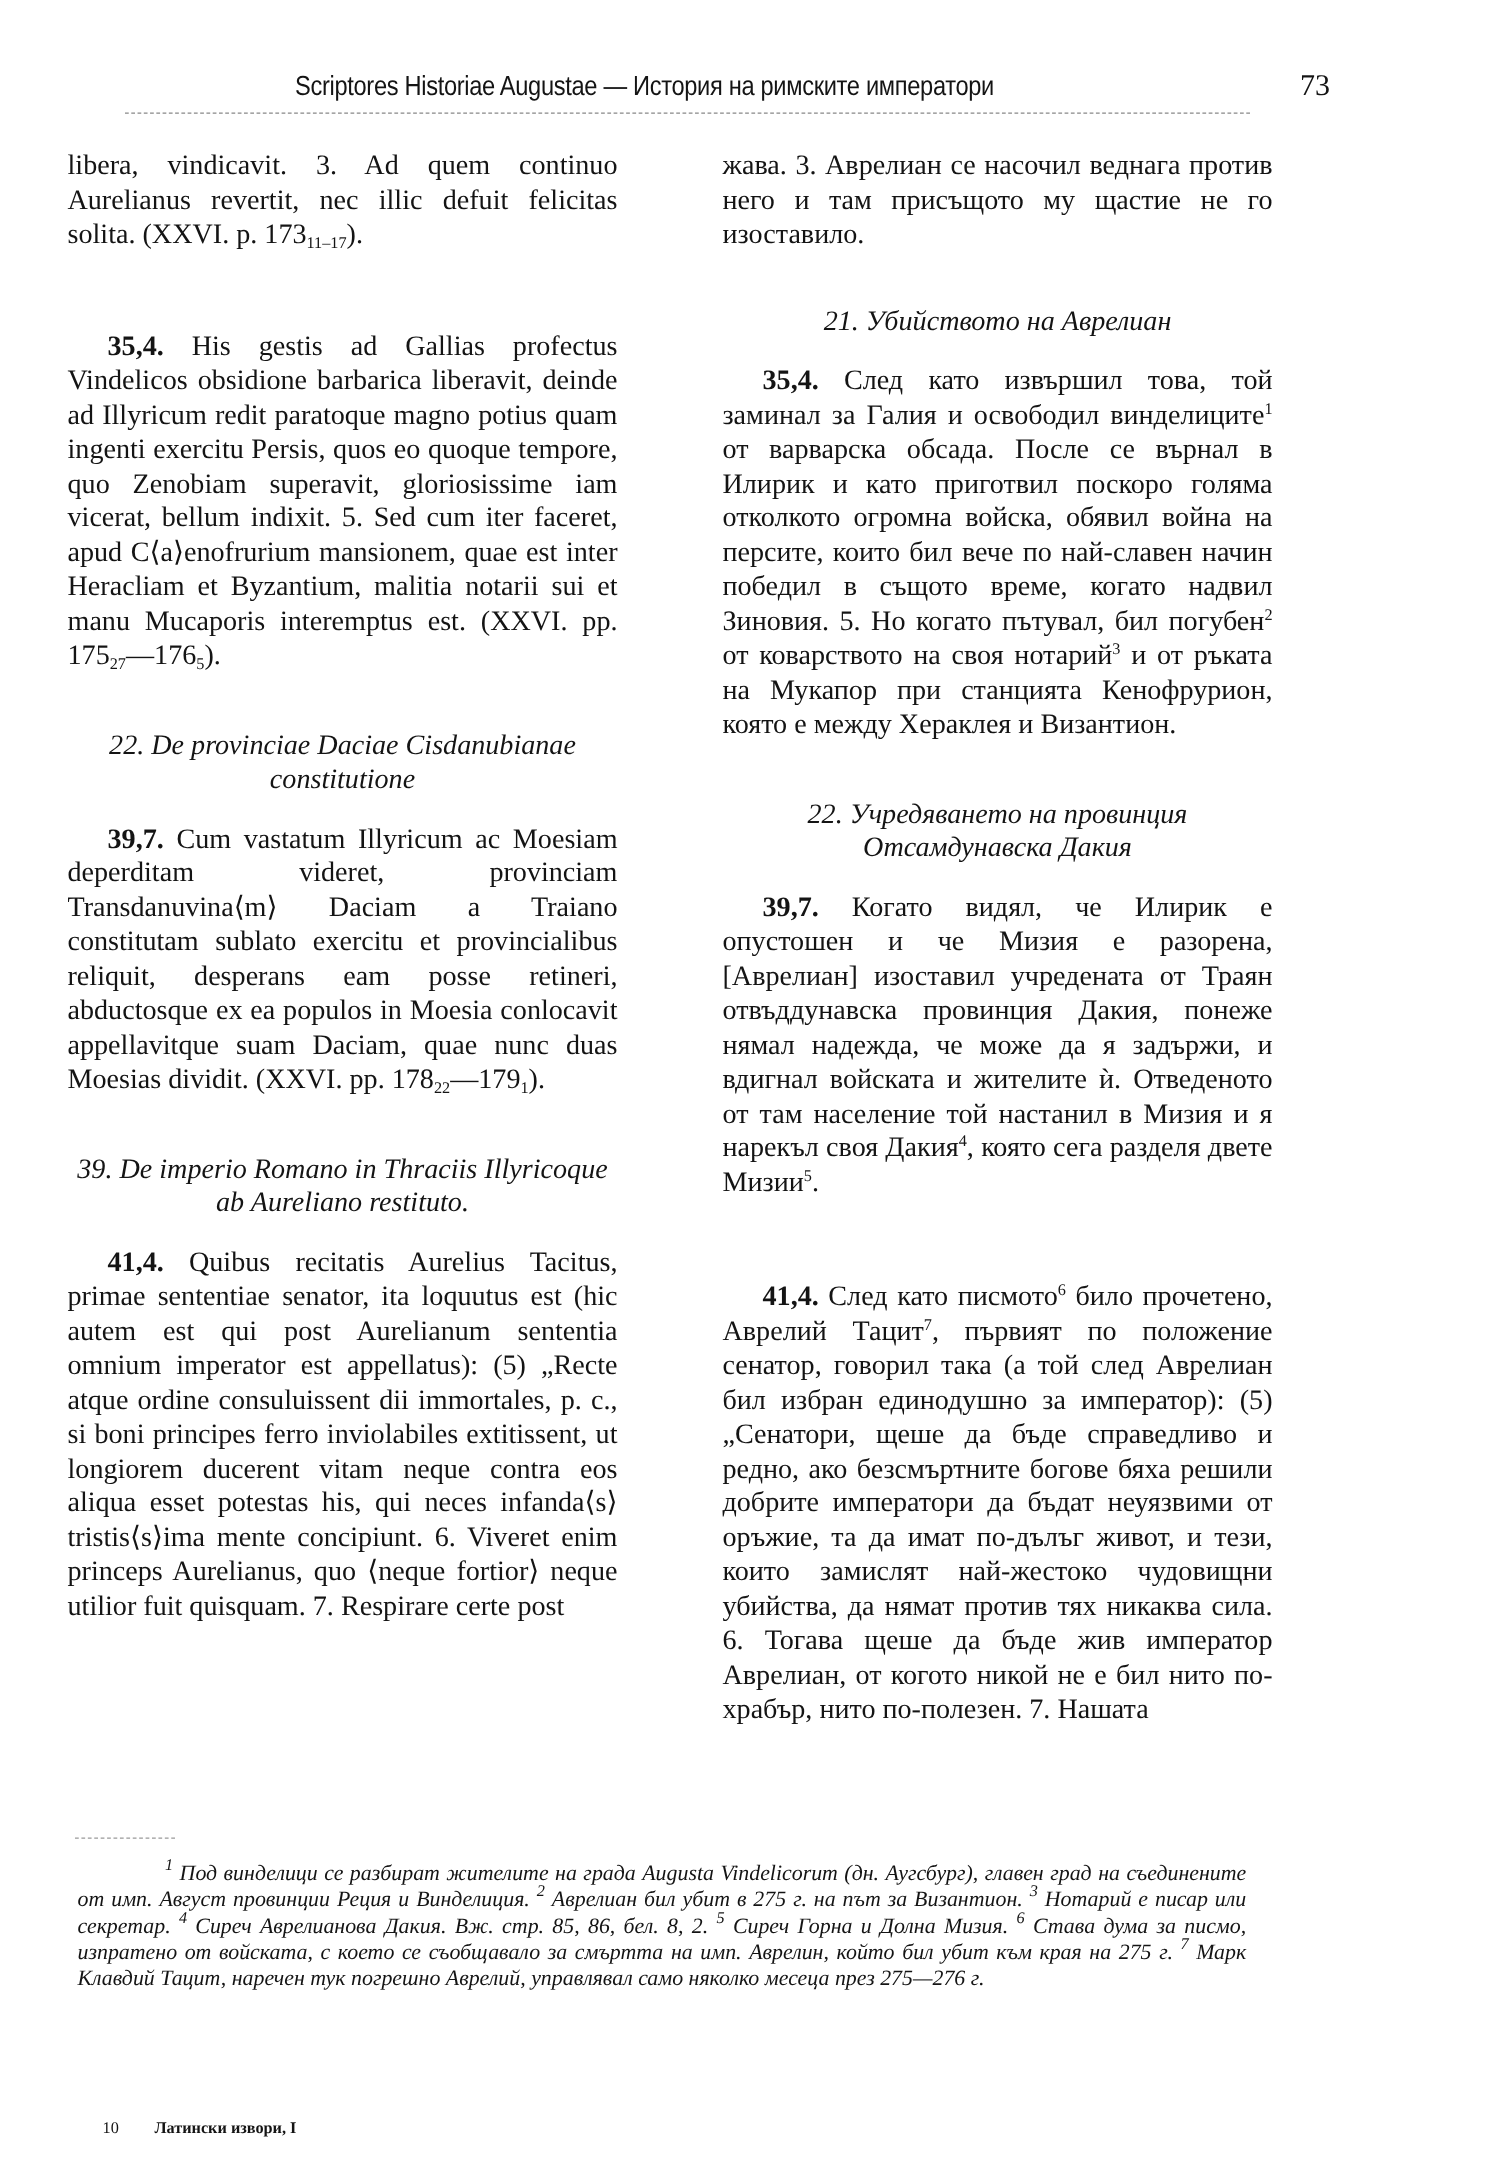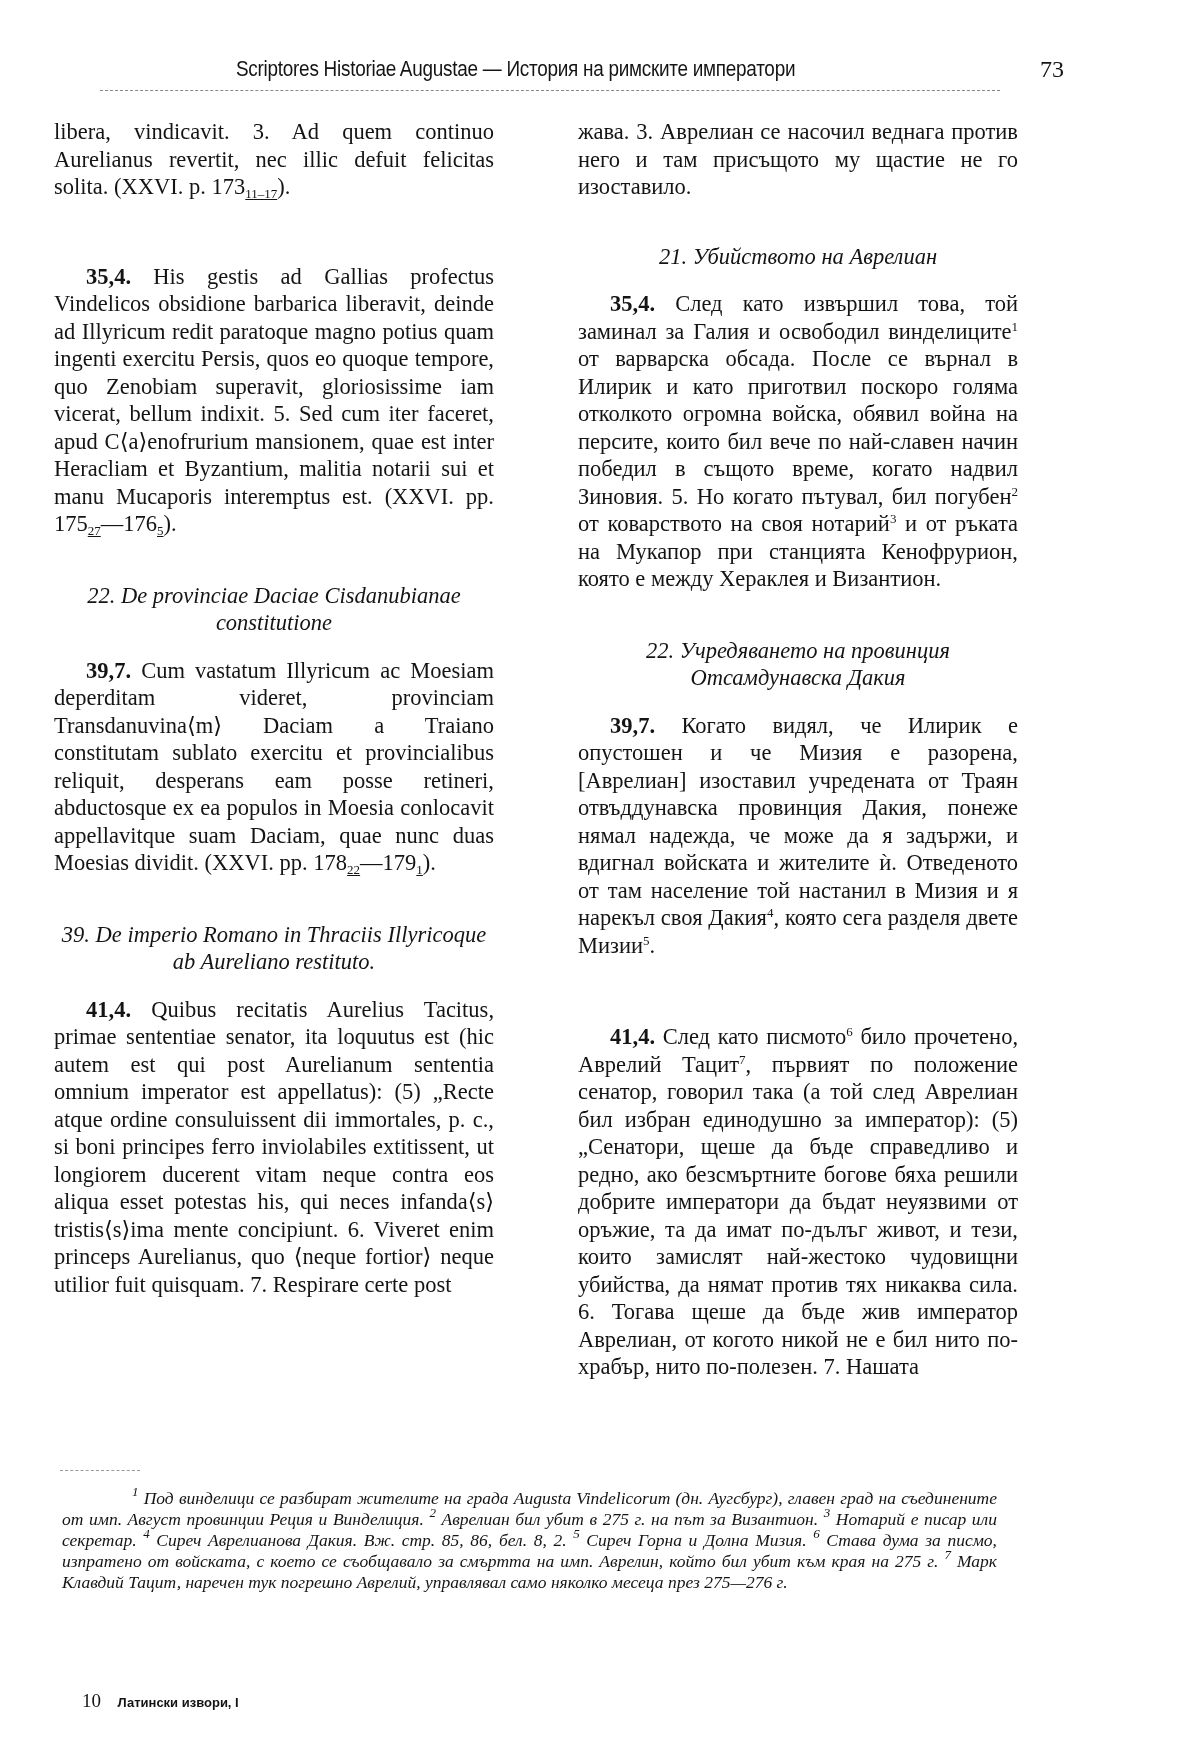--- a/index.html
+++ b/index.html
@@ -31,36 +31,36 @@
   }
   .col.latin { left: 54px; }
   .col.bulgarian { left: 578px; }
   .p { text-align: justify; margin: 0; hyphens: manual; }
   .p.indent { text-indent: 32px; }
   .heading {
     font-style: italic; text-align: center; margin: 0;
     font-size: 22.5px; line-height: 27.5px;
   }
   .num { font-weight: bold; }
-  sub { font-size: 13px; vertical-align: -4px; line-height: 0; text-decoration: underline; }
+  sub { font-size: 13px; vertical-align: -4px; line-height: 0; }
   sup { font-size: 13px; vertical-align: 8px; line-height: 0; }
   .footnote-rule {
     position: absolute; left: 60px; top: 1470px; width: 80px; border-top: 1px dashed #999;
   }
   .footnotes {
     position: absolute; left: 62px; top: 1488px; width: 935px;
     font-size: 17.5px; line-height: 21px; text-align: justify;
   }
   .footnotes .first { text-indent: 70px; display: block; font-style: italic; }
   .signature {
     position: absolute; left: 82px; top: 1690px; font-size: 18px; white-space: nowrap;
   }
-  .signature .sig-num { font-size: 19px; margin-right: 12px; }
+  .signature .sig-num { font-size: 13px; margin-right: 24px; }
   .signature .sig-text {
-    font-family: Liberation Sans, sans-serif; font-weight: bold; font-size: 13px;
+    font-family: Liberation Serif, serif; font-weight: bold; font-size: 13px;
   }
 </style>
 </head>
 <body>
 
 <div class="running-head">
   <div class="running-title">Scriptores Historiae Augustae — История на римските императори</div>
   <div class="page-number">73</div>
 </div>
 <div class="head-rule"></div>

